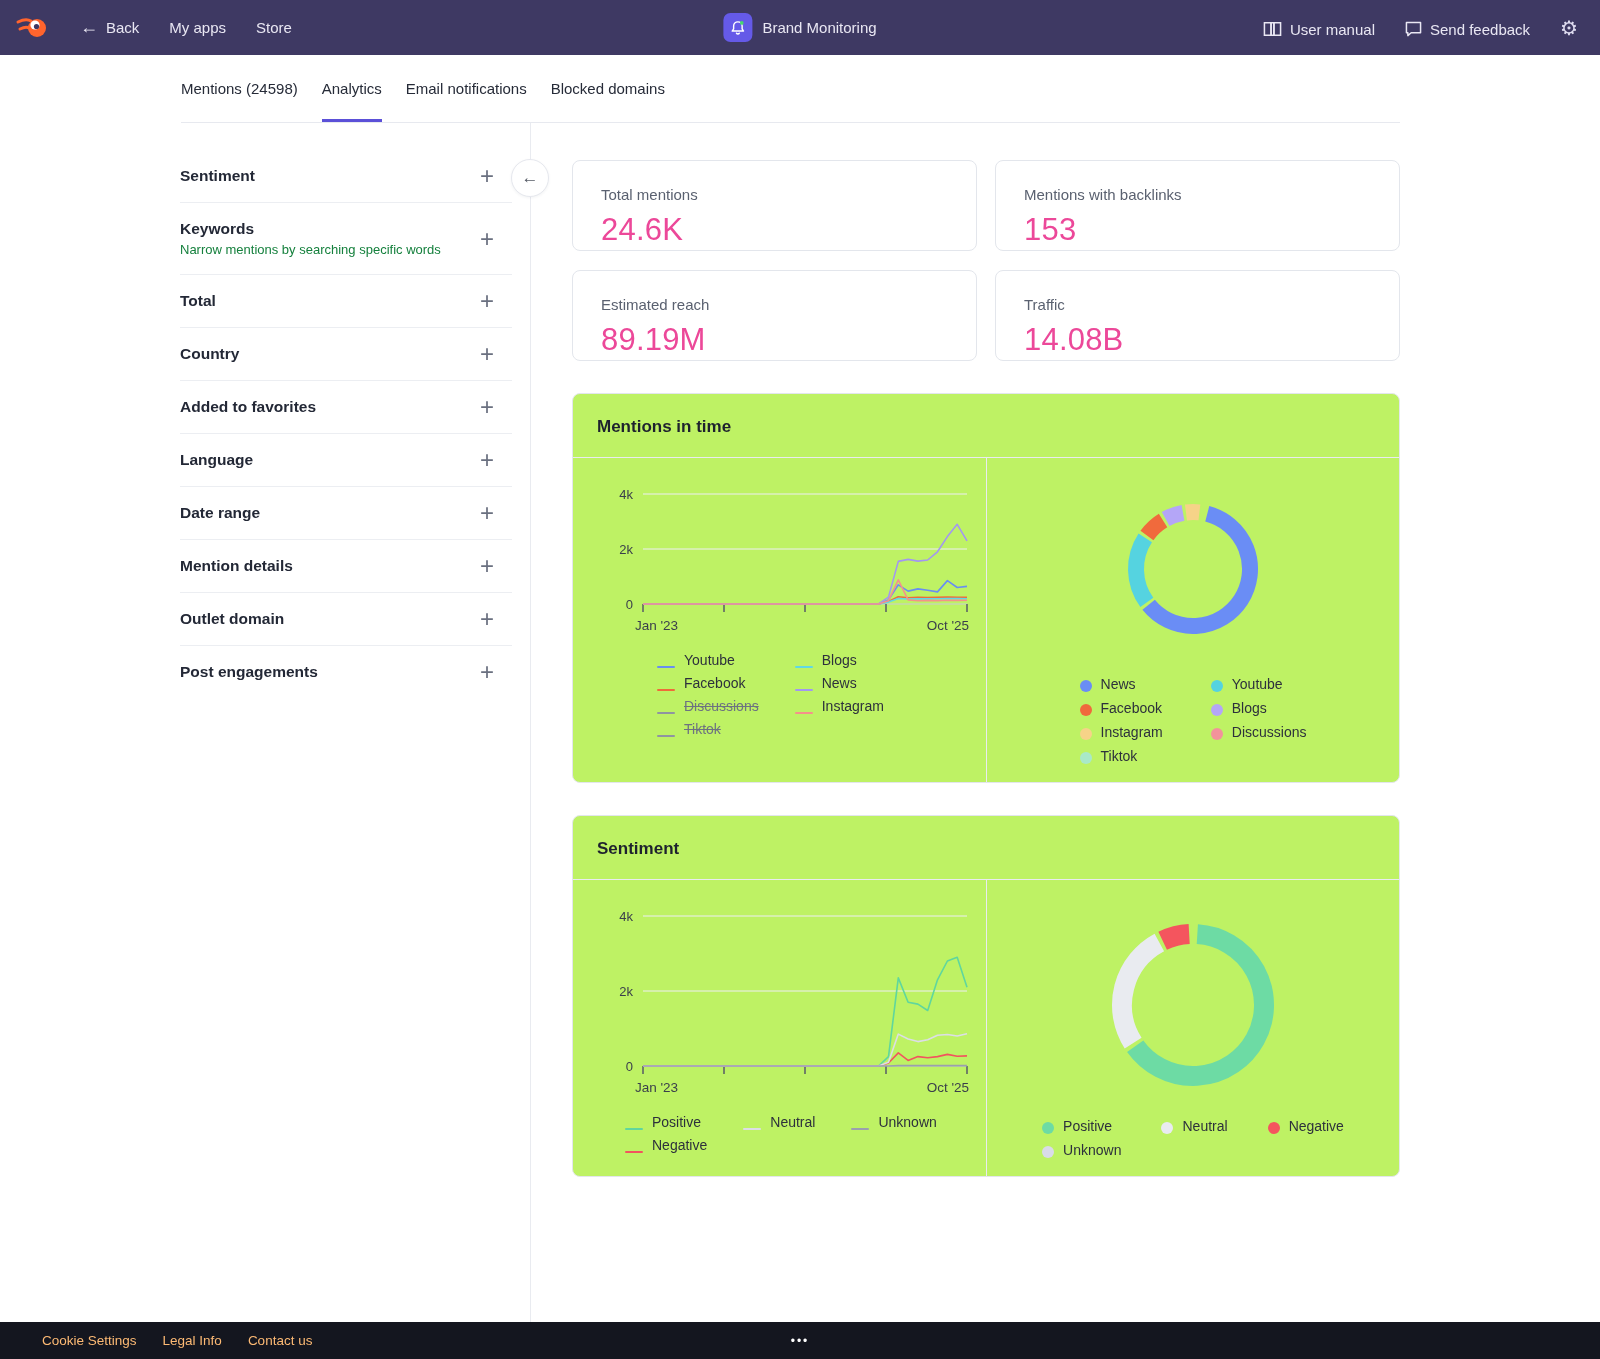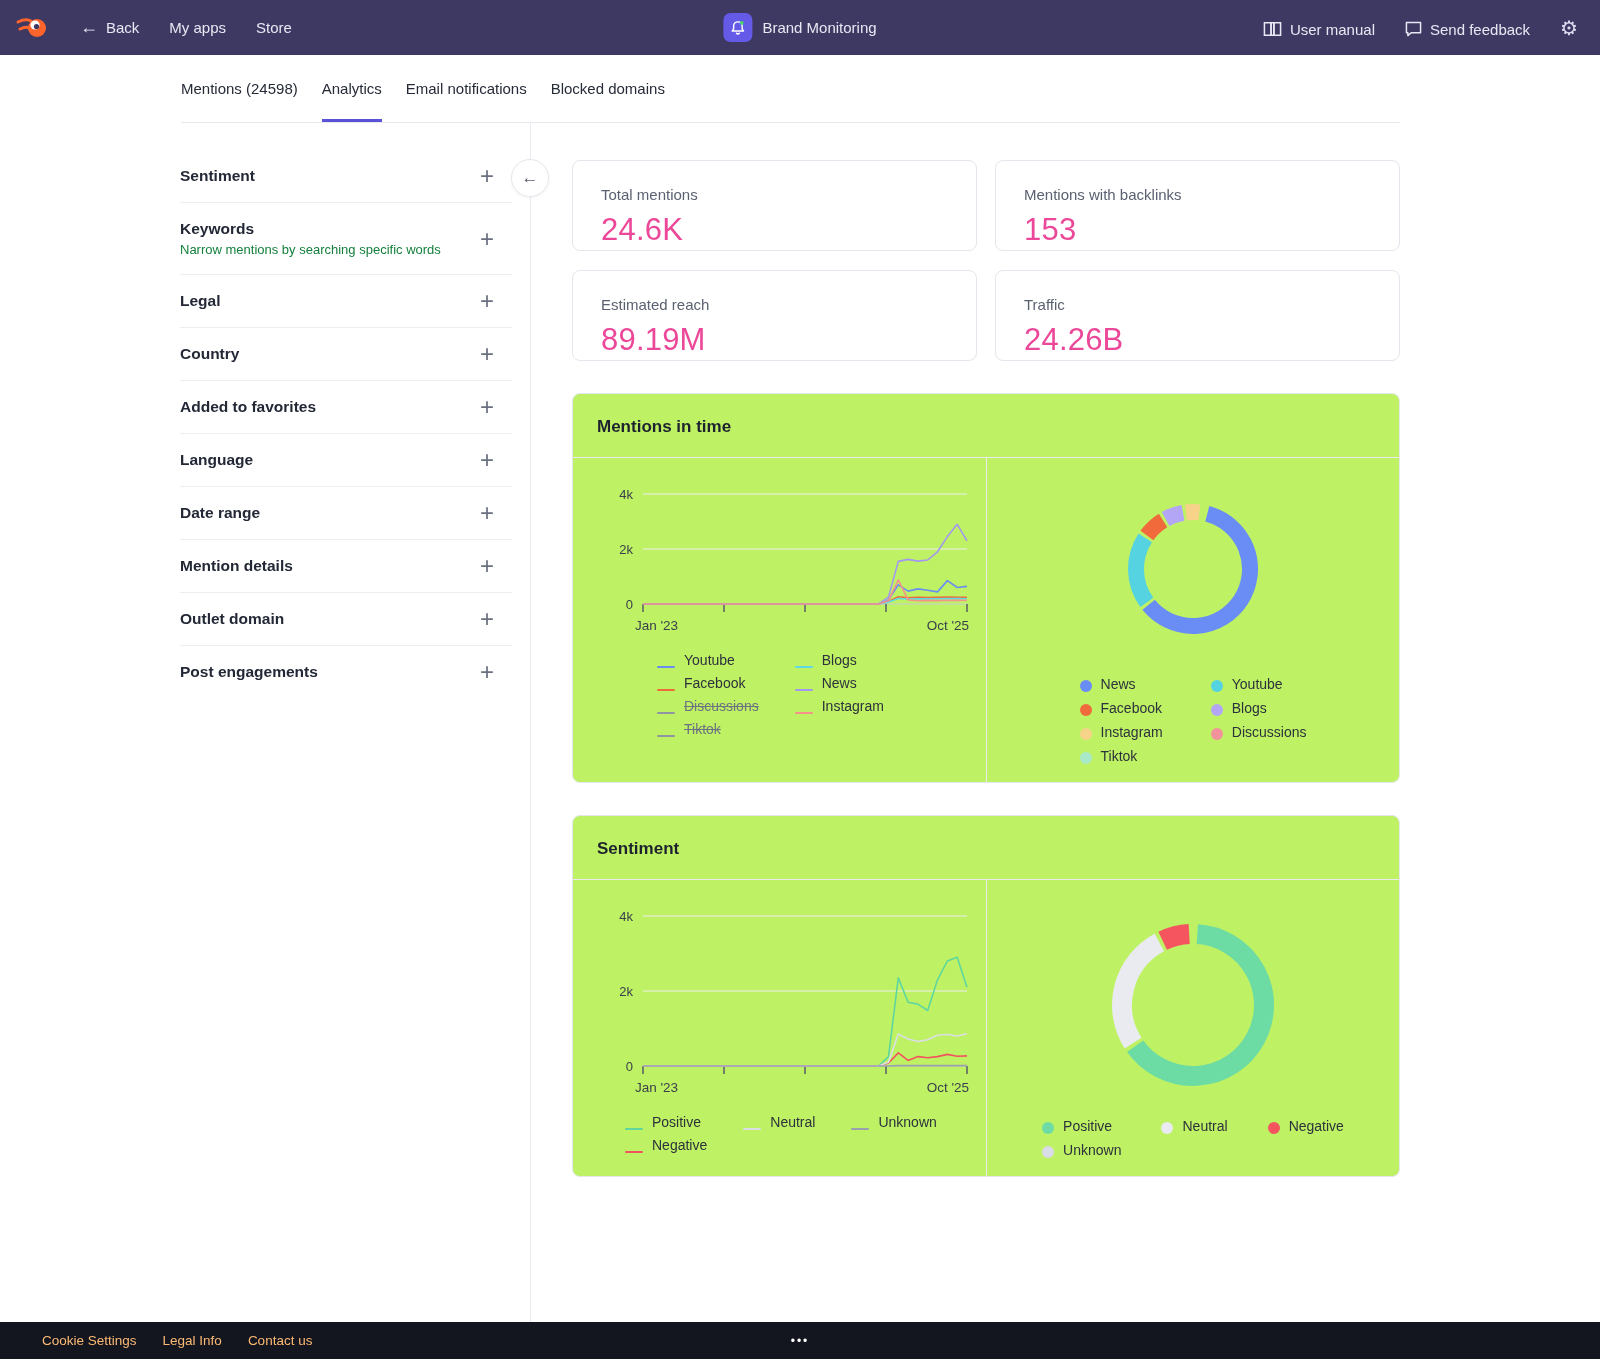--- a/index.html
+++ b/index.html
@@ -139,21 +139,21 @@
     </div>
     <div class="filter-row">
       <div class="filter-texts">
         <div class="filter-label">Keywords</div>
         <div class="filter-sub">Narrow mentions by searching specific words</div>
       </div>
       <div class="plus">+</div>
     </div>
     <div class="filter-row">
       <div class="filter-texts">
-        <div class="filter-label">Legal</div>
+        <div class="filter-label">Total</div>
       </div>
       <div class="plus">+</div>
     </div>
     <div class="filter-row">
       <div class="filter-texts">
         <div class="filter-label">Country</div>
       </div>
       <div class="plus">+</div>
     </div>
     <div class="filter-row">
@@ -205,21 +205,21 @@
       <div class="stat-card">
         <div class="stat-label">Mentions with backlinks</div>
         <div class="stat-value">153</div>
       </div>
       <div class="stat-card">
         <div class="stat-label">Estimated reach</div>
         <div class="stat-value">89.19M</div>
       </div>
       <div class="stat-card">
         <div class="stat-label">Traffic</div>
-        <div class="stat-value">24.26B</div>
+        <div class="stat-value">14.08B</div>
       </div>
     </div>
 
   <div class="panel">
     <div class="panel-header">
       <span class="panel-title">Mentions in time</span>
     </div>
     <div class="panel-body">
       <div class="chart-half">
         <div id="chart-mentions"><svg width="382" height="158" viewBox="0 0 382 158">

